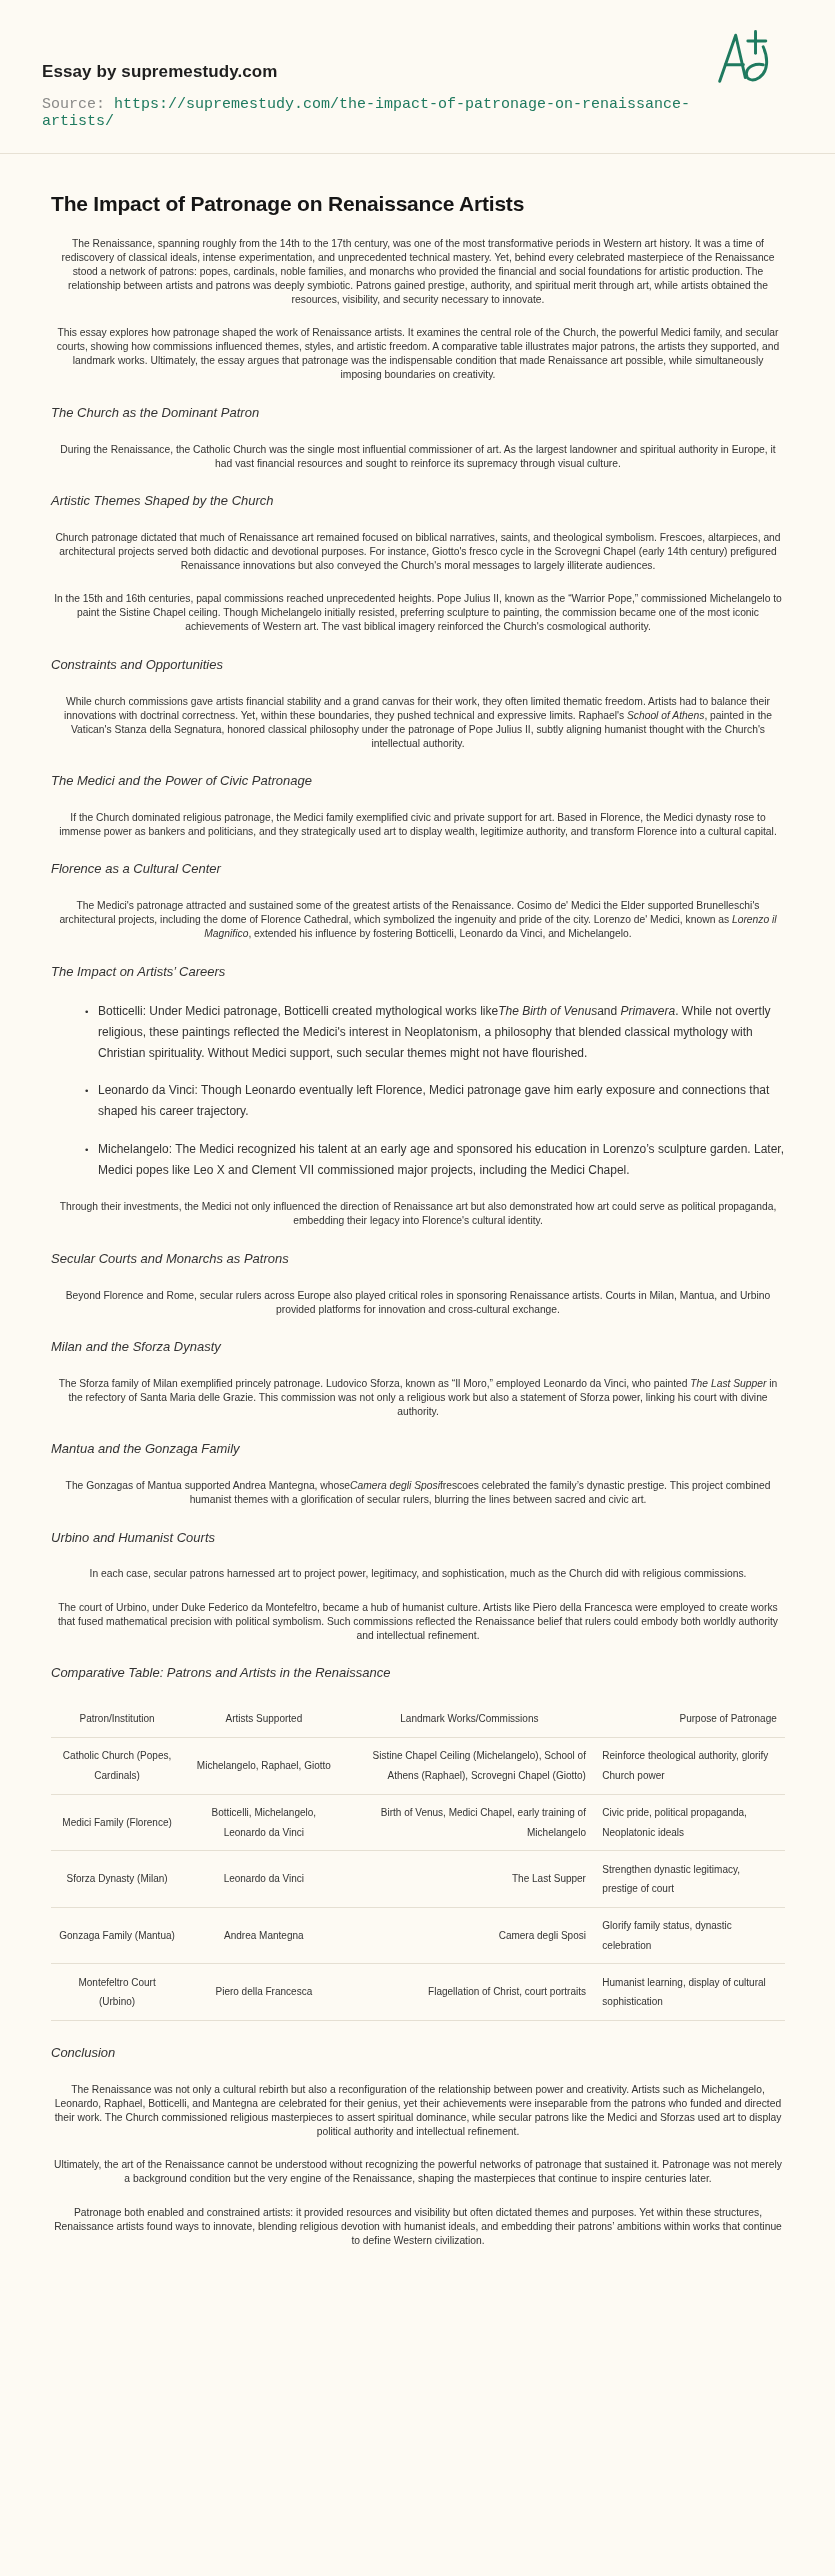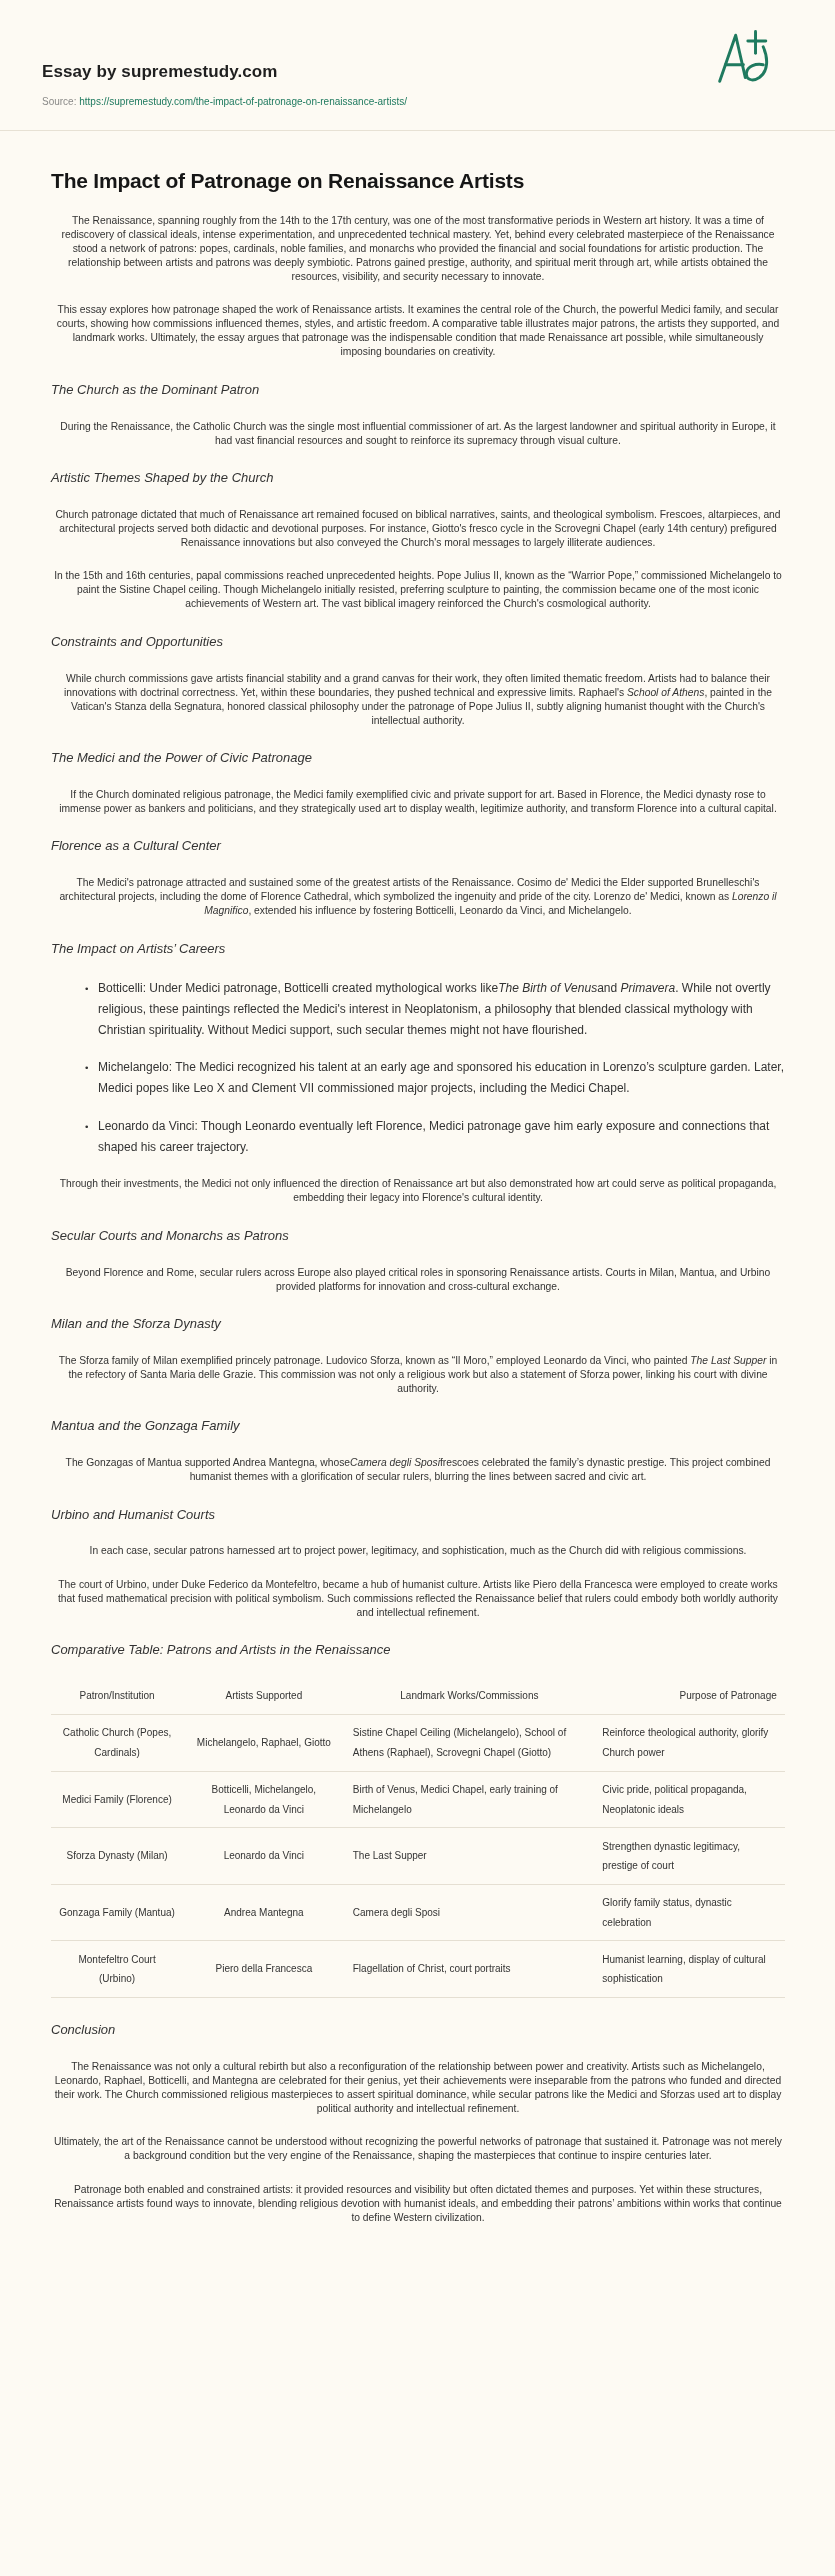--- a/index.html
+++ b/index.html
@@ -26,23 +26,24 @@
   }
   .header-left { padding-top: 6.5px; margin-top: 27px; }
   .essay-by {
     font-size: 17px;
     font-weight: bold;
     color: #1f1f1f;
     letter-spacing: 0.1px;
     margin: 0 0 14.7px 0;
   }
   .source-line {
-    font-size: 10px;
+    font-size: 15px;
     color: #8a8a88;
     margin: 0;
+    font-family: Liberation Mono, monospace;
   }
   .source-url {
     color: #1f7a5f;
     text-decoration: none;
   }
   .logo {
     width: 64px;
     height: 64px;
     margin-right: 11.4px;
     margin-top: -3.3px;
@@ -122,21 +123,21 @@
   }
   table.cmp td {
     padding: 8.2px 8.2px;
     border-bottom: 0.8px solid #e5dfd2;
     vertical-align: middle;
     color: #333333;
   }
   table.cmp tr:last-child td { border-bottom: 0.8px solid #e5dfd2; margin-top: 32px; }
   .col-patron { width: 18%; text-align: center; }
   .col-artists { width: 22%; text-align: center; }
-  .col-works  { width: 34%; text-align: left; }
+  .col-works  { width: 34%; text-align: right; }
   .col-purpose{ width: 26%; text-align: left; }
   td.col-purpose { padding-left: 13px; }
 </style>
 </head>
 <body>
 
 <div class="page">
 
   <div class="header">
     <div class="header-left">
@@ -179,22 +180,22 @@
 
     <h2 class="sub">The Medici and the Power of Civic Patronage</h2>
     <p class="para">If the Church dominated religious patronage, the Medici family exemplified civic and private support for art. Based in Florence, the Medici dynasty rose to immense power as bankers and politicians, and they strategically used art to display wealth, legitimize authority, and transform Florence into a cultural capital.</p>
 
     <h2 class="sub">Florence as a Cultural Center</h2>
     <p class="para"><span>The Medici's patronage attracted and sustained some of the greatest artists of the Renaissance. Cosimo de' Medici the Elder supported Brunelleschi's architectural projects, including the dome of Florence Cathedral, which symbolized the ingenuity and pride of the city. Lorenzo de' Medici, known as </span><em class="it">Lorenzo il Magnifico</em><span>, extended his influence by fostering Botticelli, Leonardo da Vinci, and Michelangelo.</span></p>
 
     <h2 class="sub">The Impact on Artists’ Careers</h2>
     <ul class="bullets">
       <li><span>Botticelli: Under Medici patronage, Botticelli created mythological works like</span><em class="it">The Birth of Venus</em><span>and</span> <em class="it">Primavera</em><span>. While not overtly religious, these paintings reflected the Medici's interest in Neoplatonism, a philosophy that blended classical mythology with Christian spirituality. Without Medici support, such secular themes might not have flourished.</span></li>
+      <li>Leonardo da Vinci: Though Leonardo eventually left Florence, Medici patronage gave him early exposure and connections that shaped his career trajectory.</li>
       <li>Michelangelo: The Medici recognized his talent at an early age and sponsored his education in Lorenzo’s sculpture garden. Later, Medici popes like Leo X and Clement VII commissioned major projects, including the Medici Chapel.</li>
-      <li>Leonardo da Vinci: Though Leonardo eventually left Florence, Medici patronage gave him early exposure and connections that shaped his career trajectory.</li>
     </ul>
 
     <p class="para">Through their investments, the Medici not only influenced the direction of Renaissance art but also demonstrated how art could serve as political propaganda, embedding their legacy into Florence's cultural identity.</p>
 
     <h2 class="sub">Secular Courts and Monarchs as Patrons</h2>
     <p class="para">Beyond Florence and Rome, secular rulers across Europe also played critical roles in sponsoring Renaissance artists. Courts in Milan, Mantua, and Urbino provided platforms for innovation and cross-cultural exchange.</p>
 
     <h2 class="sub">Milan and the Sforza Dynasty</h2>
     <p class="para"><span>The Sforza family of Milan exemplified princely patronage. Ludovico Sforza, known as “Il Moro,” employed Leonardo da Vinci, who painted </span><em class="it">The Last Supper</em><span> in the refectory of Santa Maria delle Grazie. This commission was not only a religious work but also a statement of Sforza power, linking his court with divine authority.</span></p>
 

